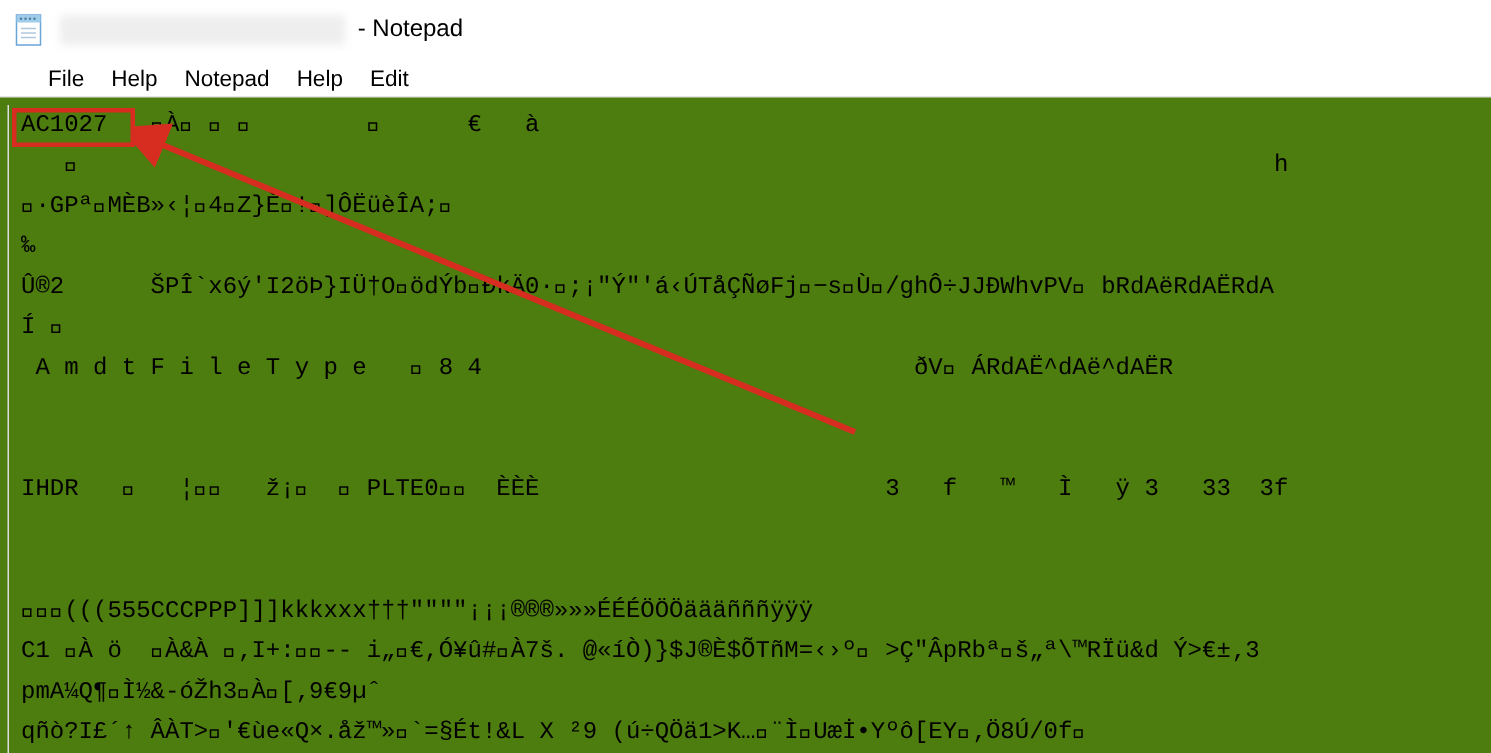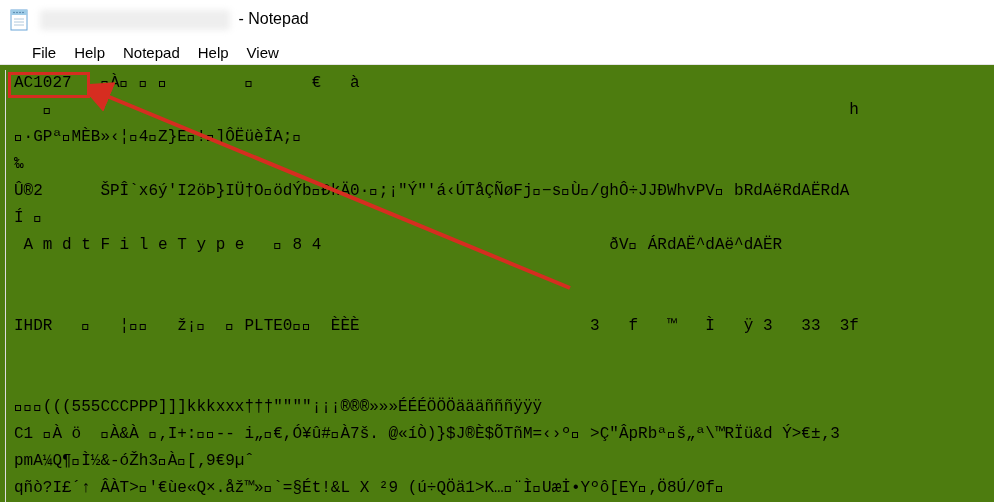--- a/index.html
+++ b/index.html
@@ -59,21 +59,21 @@
     <span class="title-text">
       <span class="blurred"></span><span> - Notepad</span>
     </span>
   </div>
 
   <div class="menubar">
     <div class="menu-item">File</div>
     <div class="menu-item">Help</div>
     <div class="menu-item">Notepad</div>
     <div class="menu-item">Help</div>
-    <div class="menu-item">View</div>
+    <div class="menu-item">Edit</div>
   </div>
 
   <div class="divider"></div>
   <div class="left-border"></div>
 
   <div class="text-area" id="text-area">AC1027   ￿À￿ ￿ ￿        ￿      €   à
    ￿                                                                                   h
 ￿·GPª￿MÈB»‹¦￿4￿Z}È￿!￿]ÔËüèÎA;￿
 ‰
 Û®2      ŠPÎ`x6ý'I2öÞ}IÜ†O￿ödÝb￿ÐkÄ0·￿;¡"Ý"'á‹ÚTåÇÑøFj￿−s￿Ù￿/ghÔ÷JJÐWhvPV￿ bRdAëRdAËRdA

